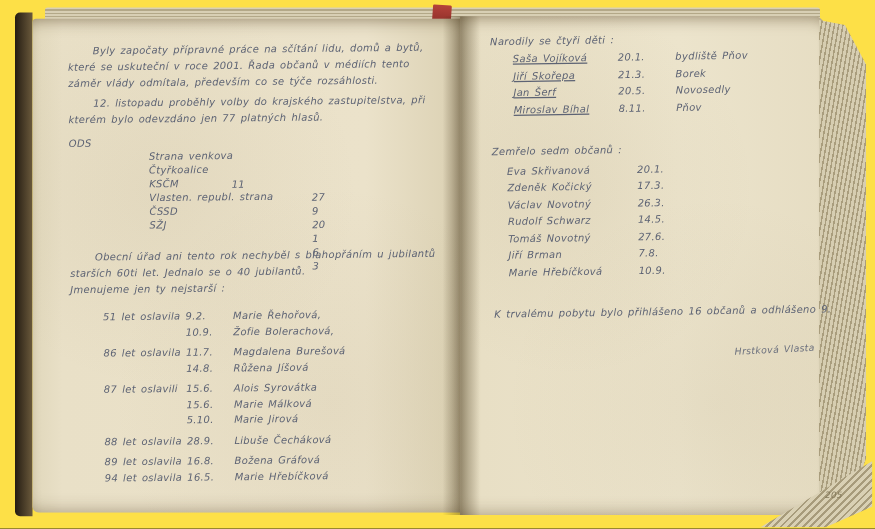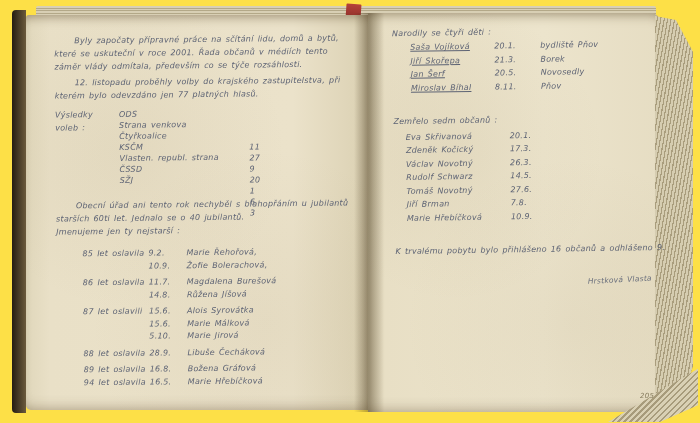--- a/index.html
+++ b/index.html
@@ -60,21 +60,21 @@
   .b-name{width:84px;flex:none;text-decoration:underline;}
   .b-date{width:46px;flex:none;}
   .b-place{flex:1;}
   .d-head{margin:20px 0 3px;}
   .d-row{display:flex;height:13.5px;padding-left:12px;}
   .d-name{width:104px;flex:none;}
   .d-date{flex:1;}
   .note{margin:20px 0 0;}
   .signature{margin:22px 14px 0 0;text-align:right;font-size:7.5px;transform:rotate(-2deg);
     color:#6a6f7d;}
-  .page-num{position:absolute;left:640px;top:392px;font-size:7px;color:#857a5c;
+  .page-num{position:absolute;left:660px;top:392px;font-size:7px;color:#857a5c;
     font-style:italic;}
 </style>
 </head>
 <body>
 
 <div class="photo">
 
   <div class="cover-left"></div>
   <div class="top-edges"></div>
   <div class="red-edge"></div>
@@ -84,21 +84,20 @@
   <div class="gutter"></div>
   <div class="fore-edge"></div>
   <div class="corner-steps"></div>
 
   <div class="left-content hand">
     <p class="para">Byly započaty přípravné práce na sčítání lidu, domů a bytů, které se uskuteční v roce 2001. Řada občanů v médiích tento záměr vlády odmítala, především co se týče rozsáhlosti.</p>
     <p class="para2">12. listopadu proběhly volby do krajského zastupitelstva, při kterém bylo odevzdáno jen 77 platných hlasů.</p>
 
     <div class="el-table">
       <div class="el-row">
-        <span class="el-head">Výsledky voleb :</span>
         <span class="el-party">ODS</span>
         <span class="el-votes">11</span>
       </div>
       <div class="el-row">
         <span class="el-head"></span>
         <span class="el-party">Strana venkova</span>
         <span class="el-votes">27</span>
       </div>
       <div class="el-row">
         <span class="el-head"></span>
@@ -125,21 +124,21 @@
         <span class="el-party">SŽJ</span>
         <span class="el-votes">3</span>
       </div>
     </div>
 
     <p class="jub-para">Obecní úřad ani tento rok nechyběl s blahopřáním u jubilantů starších 60ti let. Jednalo se o 40 jubilantů.</p>
     <p class="jub-intro">Jmenujeme jen ty nejstarší :</p>
 
     <div class="jub-table">
       <div class="jub-row">
-        <span class="jub-age">85 let oslavila</span>
+        <span class="jub-age">51 let oslavila</span>
         <span class="jub-date">9.2.</span>
         <span class="jub-name">Marie Řehořová,</span>
       </div>
       <div class="jub-row">
         <span class="jub-age"></span>
         <span class="jub-date">10.9.</span>
         <span class="jub-name">Žofie Bolerachová,</span>
       </div>
       <div class="jub-row gap">
         <span class="jub-age">86 let oslavila</span>

